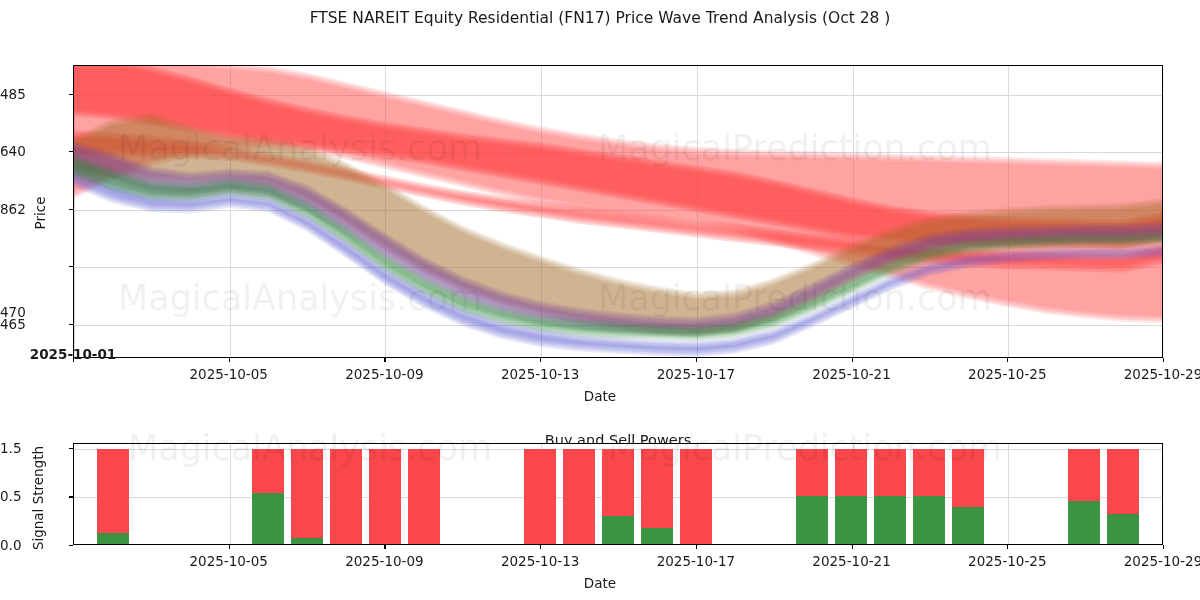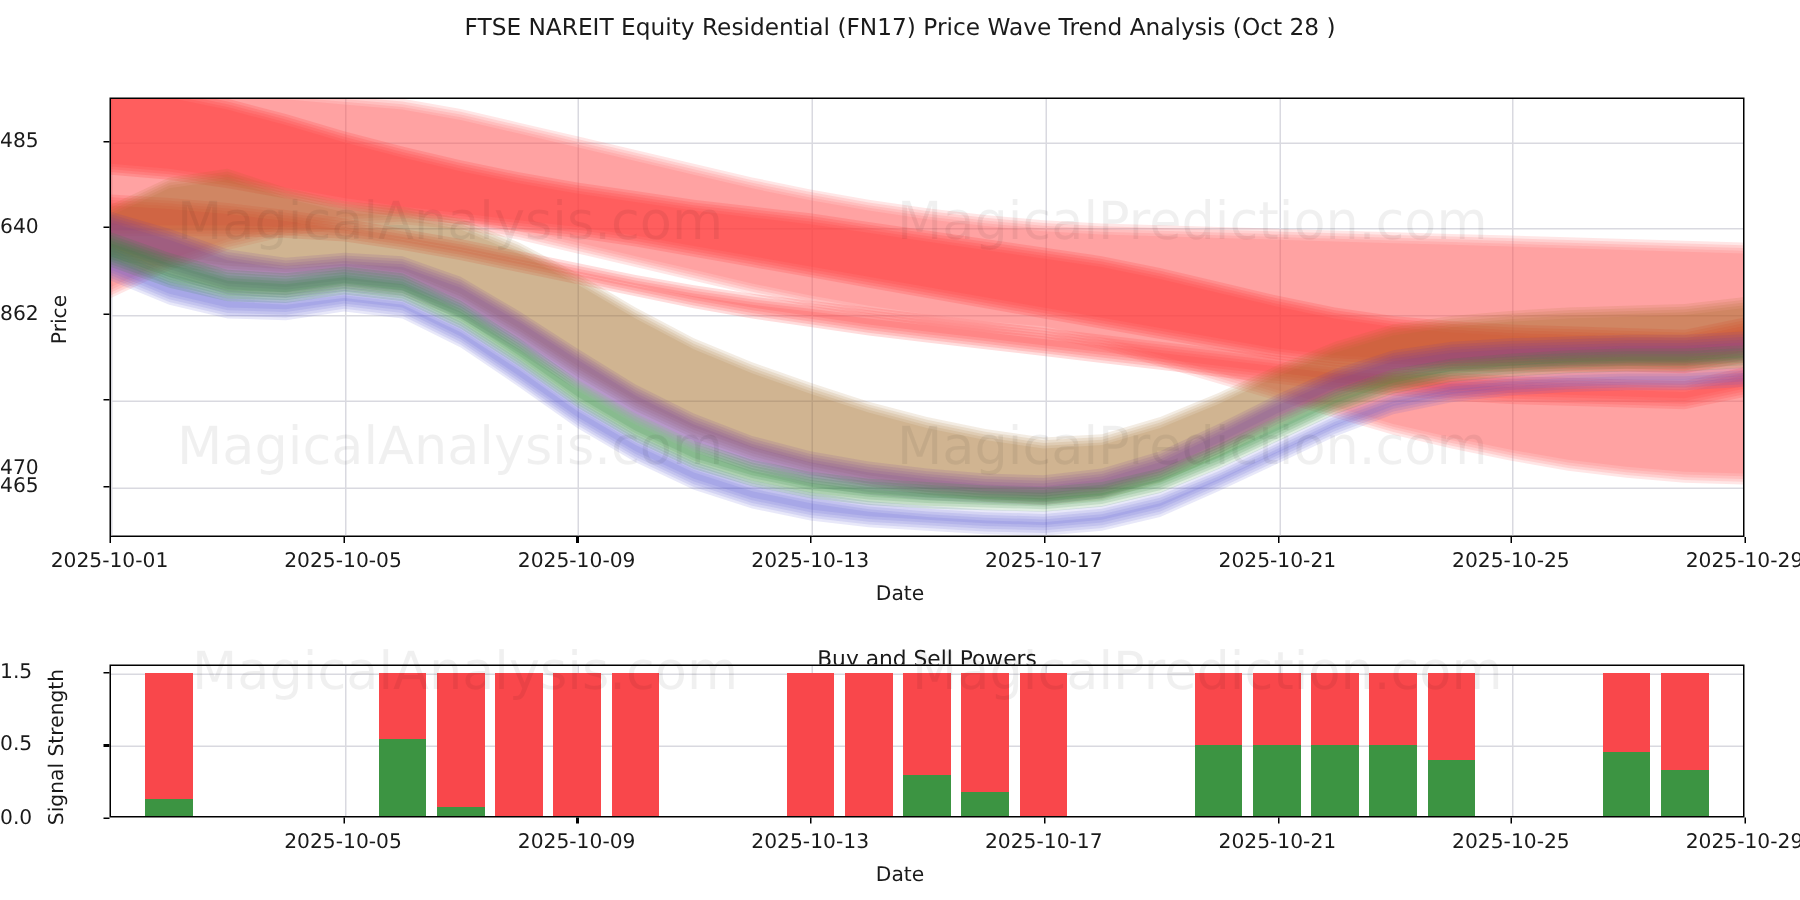--- a/index.html
+++ b/index.html
@@ -207,21 +207,21 @@
       <div class="ytick" style="left: 0px; top: 323.53px;">465</div>
       <div class="ytick-mark" style="left: 69px; top: 323.53px;"></div>
       <div class="ytick" style="left: 0px; top: 266.08px; margin-top: 46px;">470</div>
       <div class="ytick-mark" style="left: 69px; top: 266.08px;"></div>
       <div class="ytick" style="left: 0px; top: 208.63px;">862</div>
       <div class="ytick-mark" style="left: 69px; top: 208.63px;"></div>
       <div class="ytick" style="left: 0px; top: 151.18px;">640</div>
       <div class="ytick-mark" style="left: 69px; top: 151.18px;"></div>
       <div class="ytick" style="left: 0px; top: 93.73px;">485</div>
       <div class="ytick-mark" style="left: 69px; top: 93.73px;"></div>
-      <div class="xtick" style="left: 73px; top: 366px;">2025-10-01</div>
+      <div class="xtick" style="left: 73px; top: 346px; font-weight: bold;">2025-10-01</div>
       <div class="xtick-mark" style="left: 73px; top: 358px;"></div>
       <div class="xtick" style="left: 228.71px; top: 366px;">2025-10-05</div>
       <div class="xtick-mark" style="left: 228.71px; top: 358px;"></div>
       <div class="xtick" style="left: 384.43px; top: 366px;">2025-10-09</div>
       <div class="xtick-mark" style="left: 384.43px; top: 358px;"></div>
       <div class="xtick" style="left: 540.14px; top: 366px;">2025-10-13</div>
       <div class="xtick-mark" style="left: 540.14px; top: 358px;"></div>
       <div class="xtick" style="left: 695.86px; top: 366px;">2025-10-17</div>
       <div class="xtick-mark" style="left: 695.86px; top: 358px;"></div>
       <div class="xtick" style="left: 851.57px; top: 366px;">2025-10-21</div>

